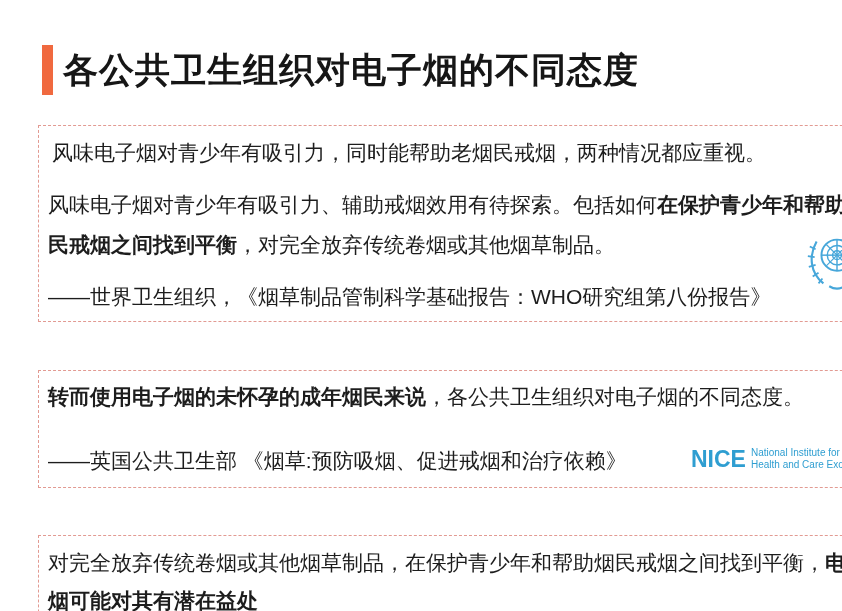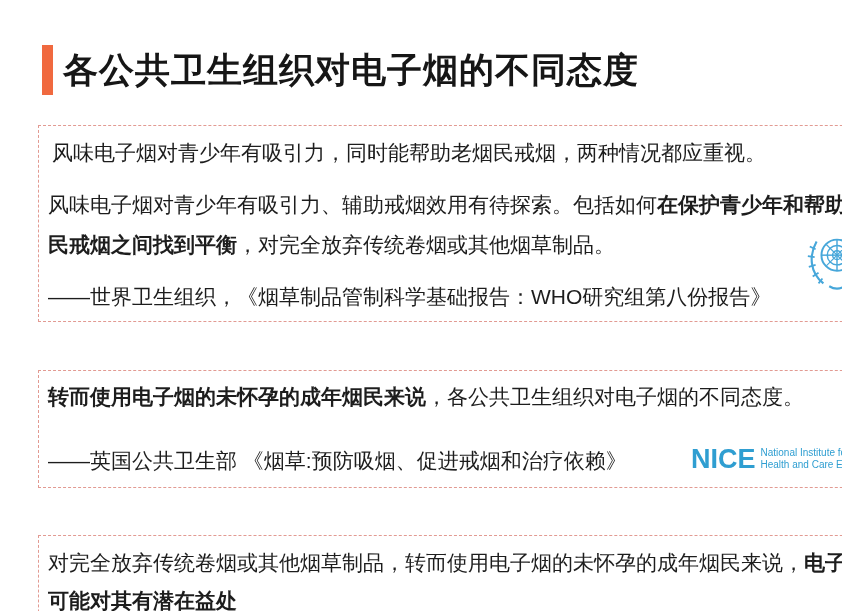--- a/index.html
+++ b/index.html
@@ -54,21 +54,21 @@
     position:absolute;left:802px;top:226px;width:70px;height:70px;display:block;
   }
   .who-emblem svg{display:block;}
 
   
   .nice-logo{
     position:absolute;left:652px;top:73px;
     display:flex;align-items:flex-start;white-space:nowrap;
   }
   .nice-wordmark{
-    font-size:27px;line-height:30px;font-weight:700;
+    font-size:23px;line-height:30px;font-weight:700;
     color:var(--nice-blue);letter-spacing:0px;
   }
   .nice-tagline{
     margin-left:5px;margin-top:3px;
     font-size:10px;line-height:12px;color:var(--nice-blue);
   }
 </style>
 </head>
 <body>
 
@@ -106,16 +106,16 @@
     <div class="nice-logo">
       <span class="nice-wordmark">NICE</span>
       <span class="nice-tagline">
         <span>National Institute for</span><br>
         <span>Health and Care Excellence</span>
       </span>
     </div>
   </div>
 
   <div class="quote-card card-fda">
-    <p class="qp1"><span>对完全放弃传统卷烟或其他烟草制品，转而使用电子烟的未怀孕的成年烟民来说，</span><span class="bold-seg">电子烟可能对其有潜在益处</span></p>
+    <p class="qp1"><span>对完全放弃传统卷烟或其他烟草制品，在保护青少年和帮助烟民戒烟之间找到平衡，</span><span class="bold-seg">电子烟可能对其有潜在益处</span></p>
   </div>
 
 </div>
 
 </body></html>

